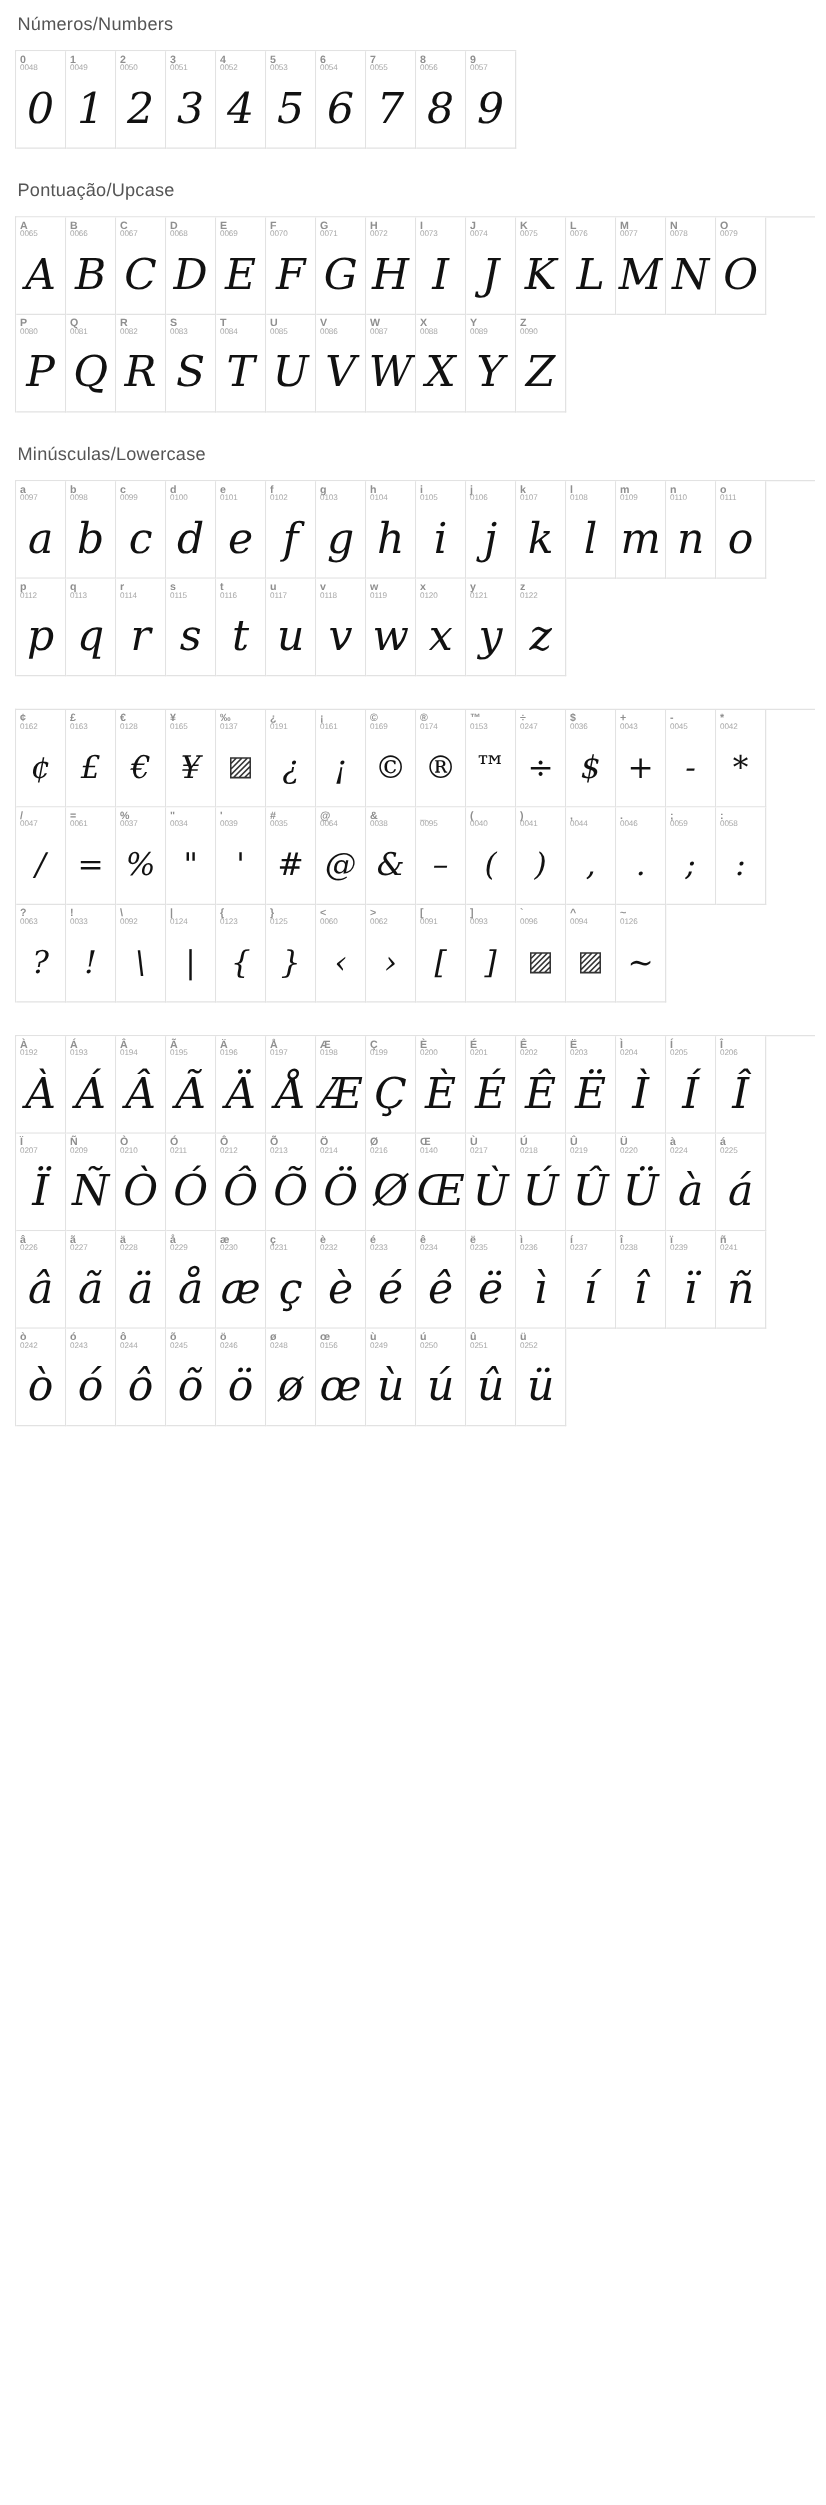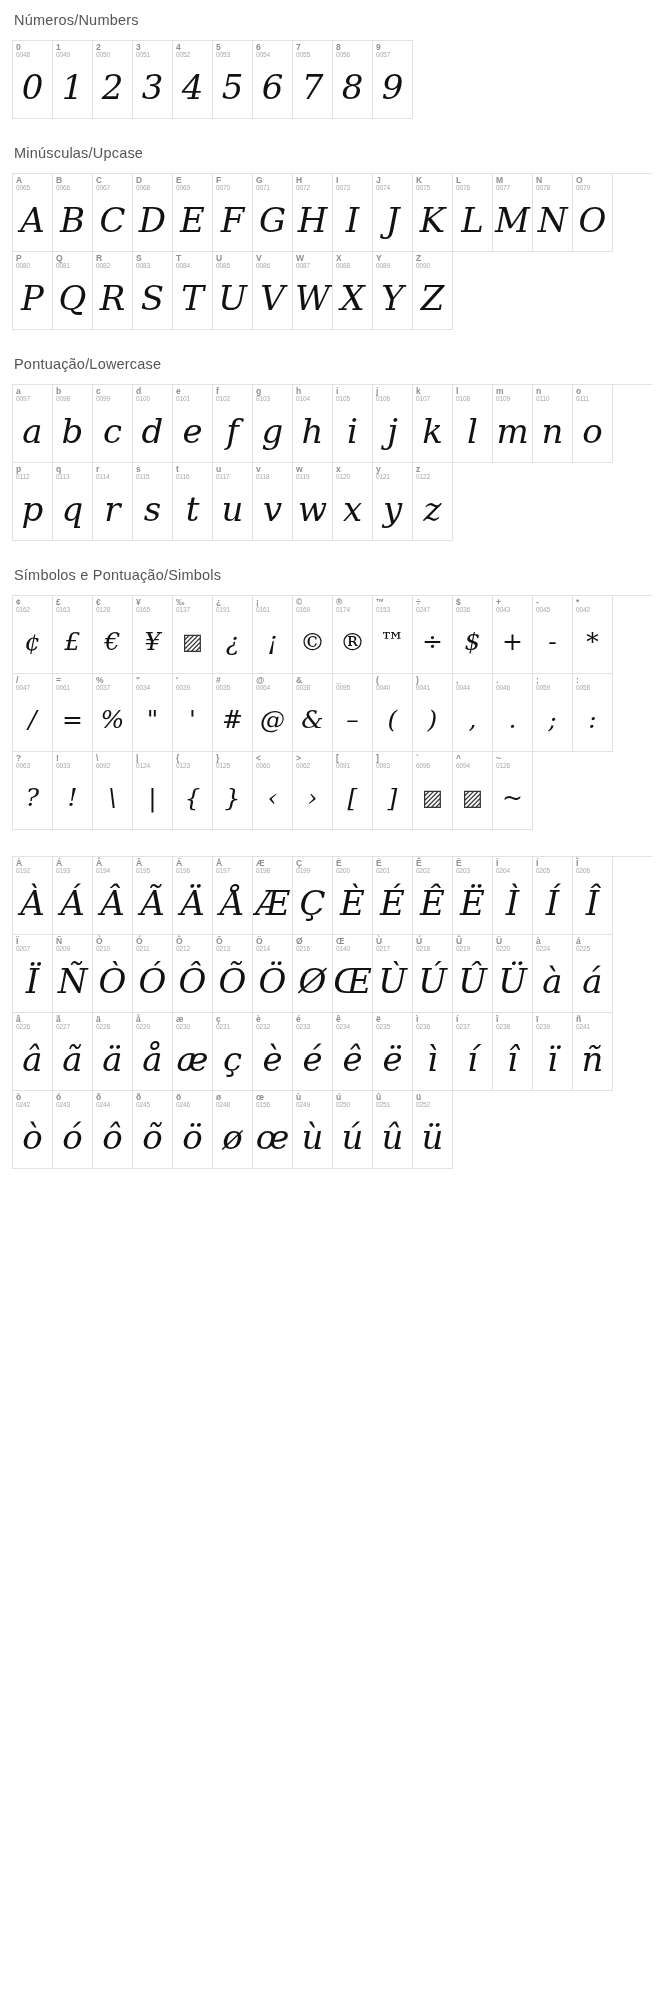--- a/index.html
+++ b/index.html
@@ -162,21 +162,21 @@
           <div class="glyph-cell">
             <div class="meta">
               <span class="chr">9</span>
               <span class="code">0057</span>
             </div>
             <div class="glyph">9</div>
           </div>
         </div>
       </div>
       <div class="section">
-        <div class="section-title">Minúsculas/Upcase</div>
+        <div class="section-title">Pontuação/Upcase</div>
         <div class="glyph-grid">
           <div class="glyph-cell">
             <div class="meta">
               <span class="chr">A</span>
               <span class="code">0065</span>
             </div>
             <div class="glyph">A</div>
           </div>
           <div class="glyph-cell">
             <div class="meta">
@@ -349,21 +349,21 @@
           <div class="glyph-cell">
             <div class="meta">
               <span class="chr">Z</span>
               <span class="code">0090</span>
             </div>
             <div class="glyph">Z</div>
           </div>
         </div>
       </div>
       <div class="section">
-        <div class="section-title">Pontuação/Lowercase</div>
+        <div class="section-title">Minúsculas/Lowercase</div>
         <div class="glyph-grid">
           <div class="glyph-cell">
             <div class="meta">
               <span class="chr">a</span>
               <span class="code">0097</span>
             </div>
             <div class="glyph">a</div>
           </div>
           <div class="glyph-cell">
             <div class="meta">
@@ -536,21 +536,20 @@
           <div class="glyph-cell">
             <div class="meta">
               <span class="chr">z</span>
               <span class="code">0122</span>
             </div>
             <div class="glyph">z</div>
           </div>
         </div>
       </div>
       <div class="section">
-        <div class="section-title">Símbolos e Pontuação/Simbols</div>
         <div class="glyph-grid">
           <div class="glyph-cell">
             <div class="meta">
               <span class="chr">¢</span>
               <span class="code">0162</span>
             </div>
             <div class="glyph small">¢</div>
           </div>
           <div class="glyph-cell">
             <div class="meta">

